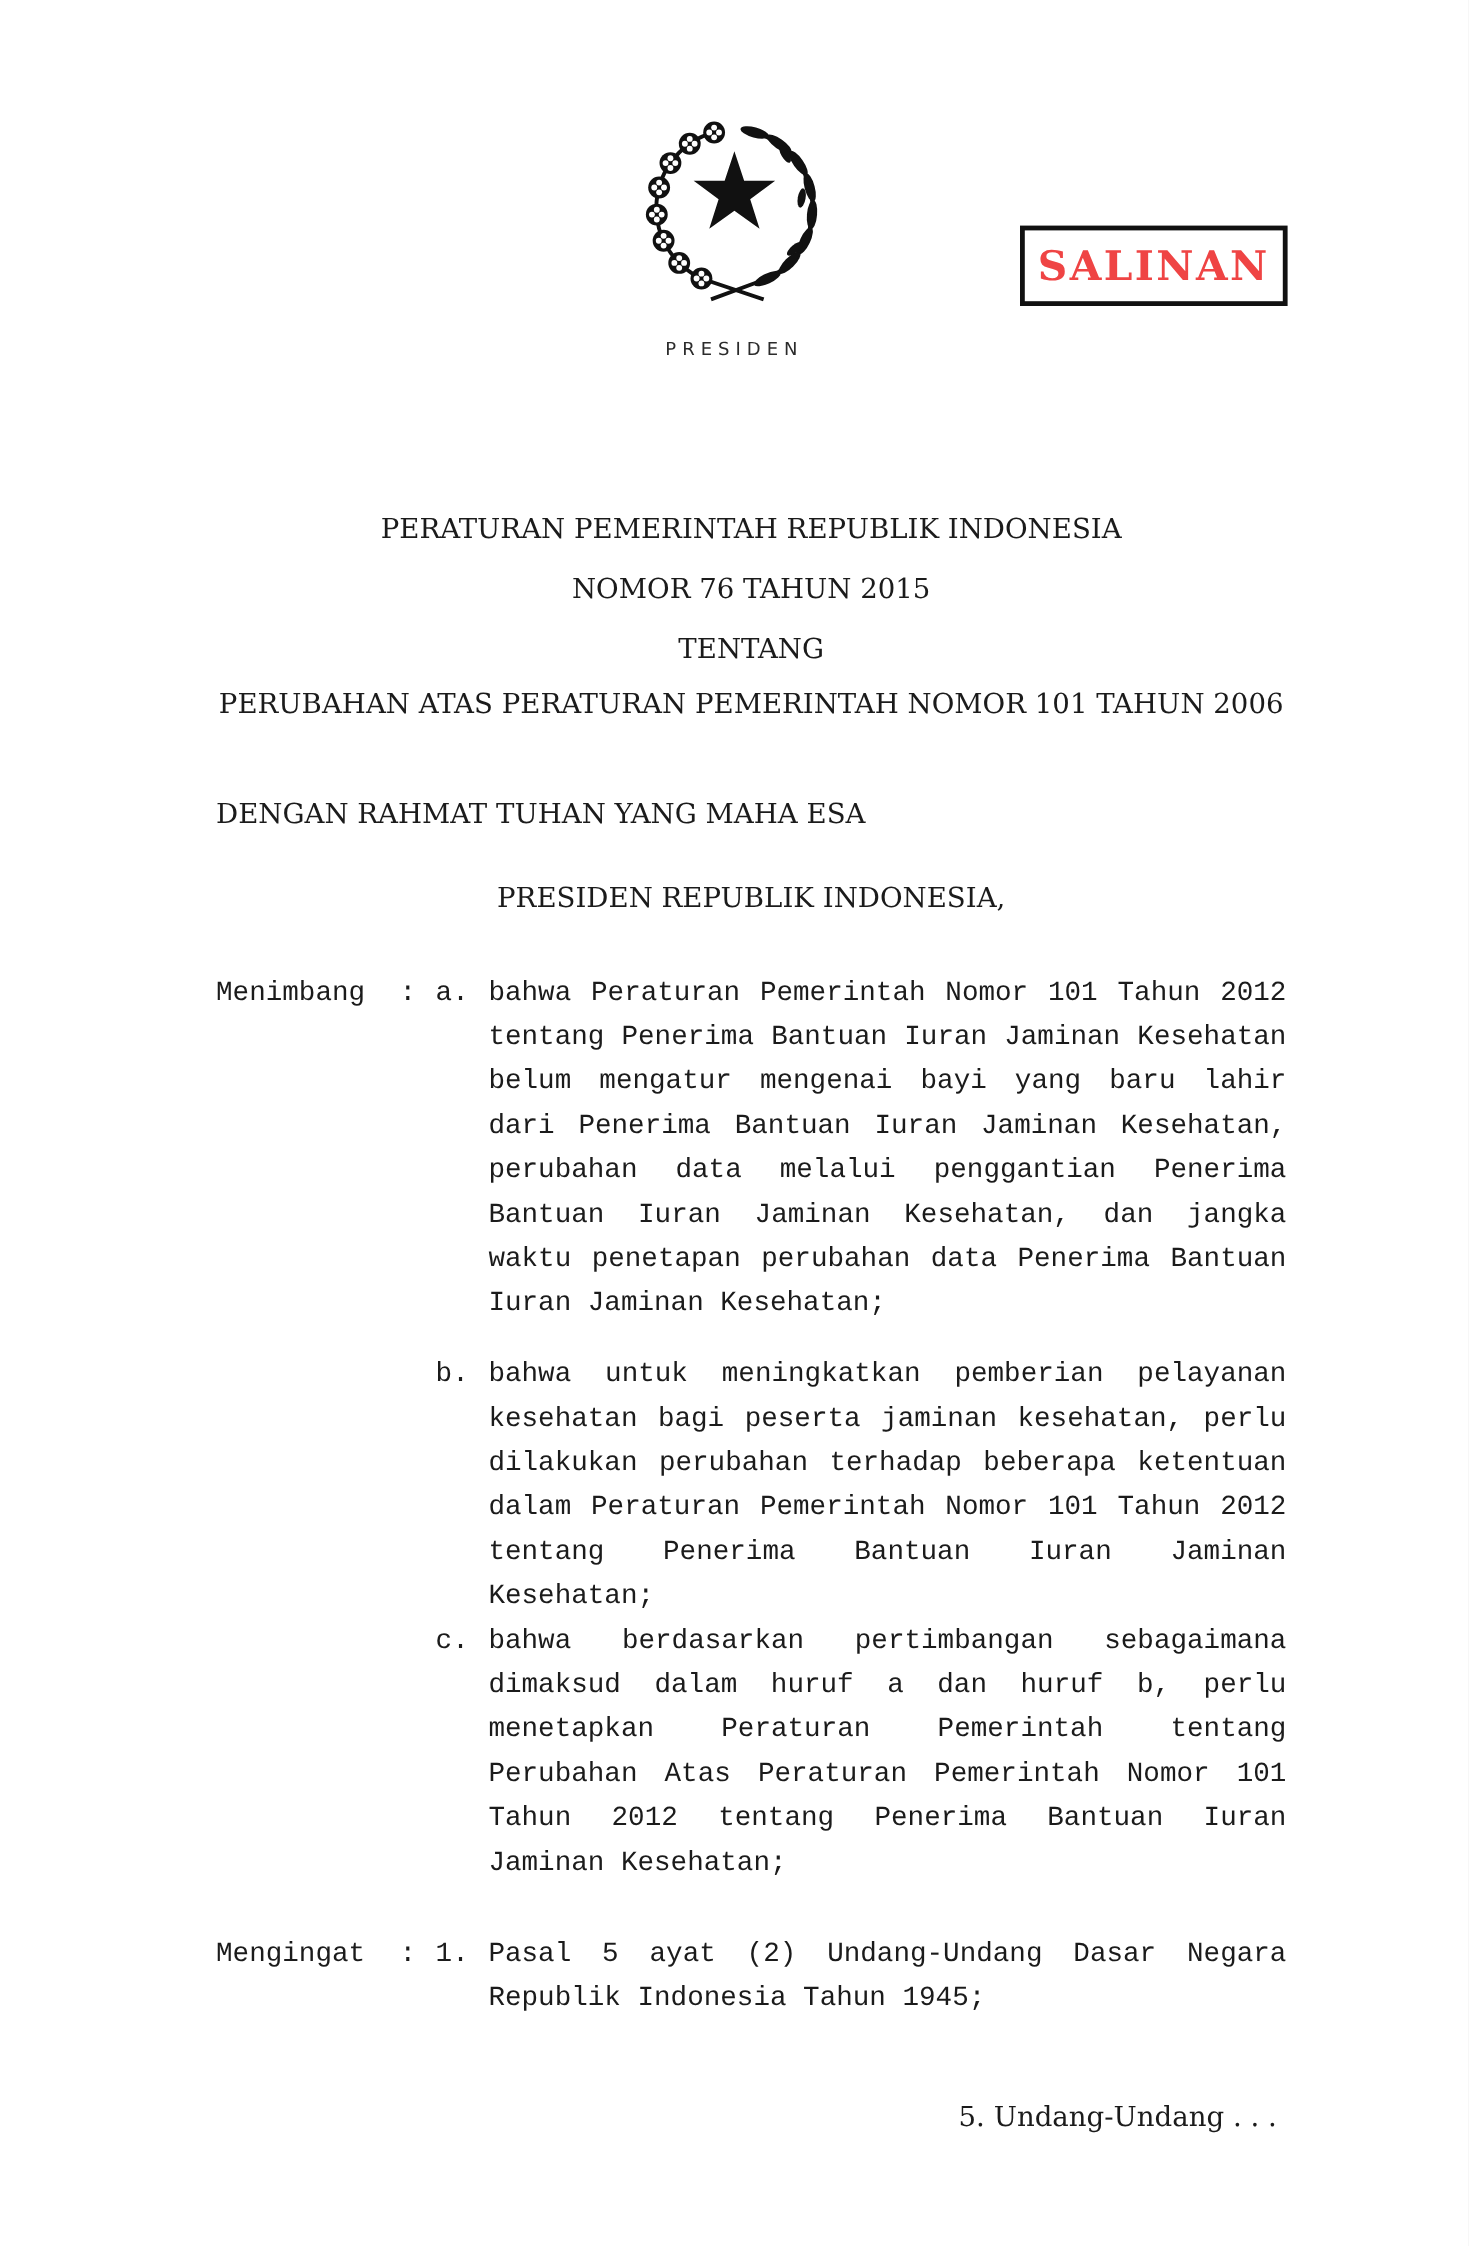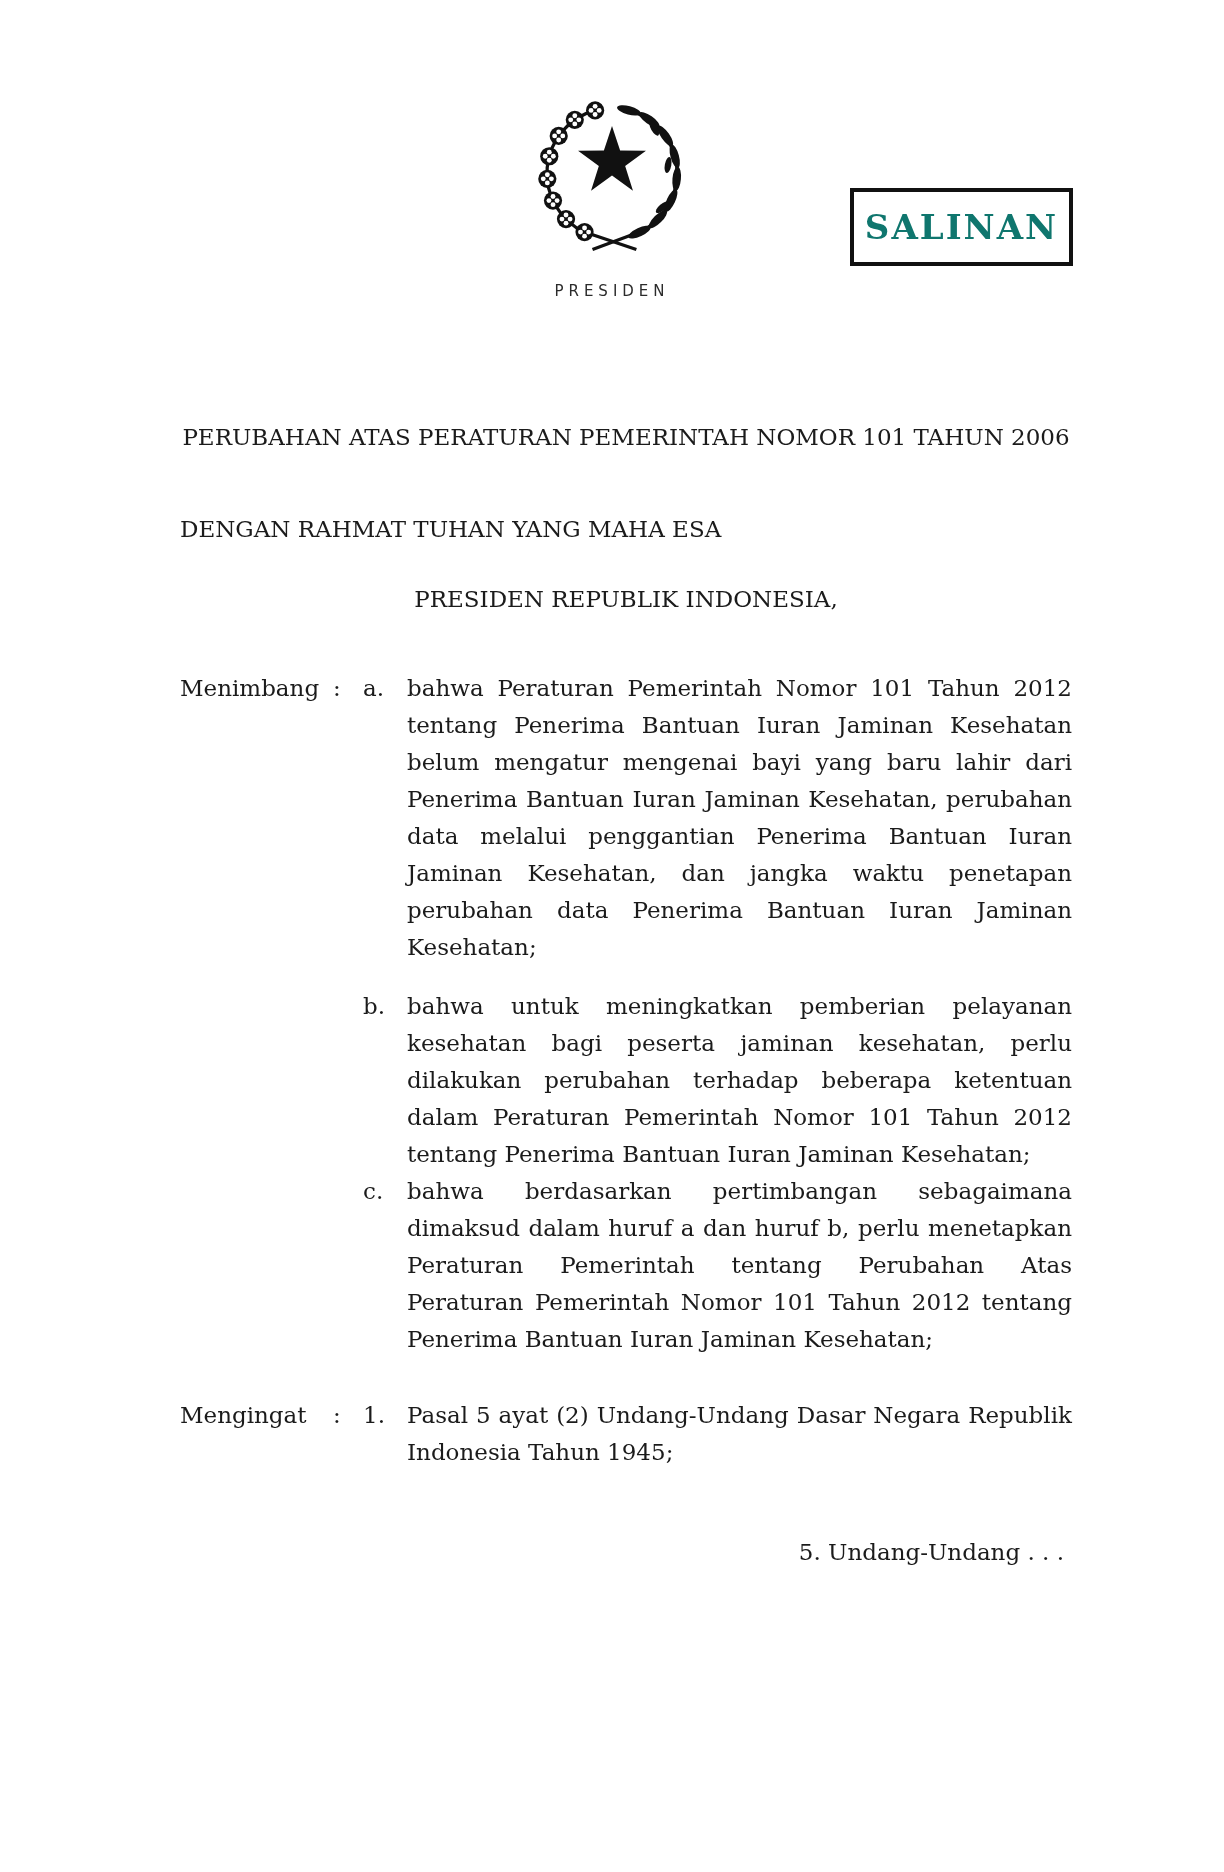--- a/index.html
+++ b/index.html
@@ -21,38 +21,38 @@
   .emblem svg { display:block; width:100%; height:100%; }
   .letterhead {
     position:absolute; top:280px; left:0; right:0;
     text-align:center;
     font-family:"DejaVu Sans","Liberation Sans",sans-serif;
     font-size:15px; line-height:22px;
     letter-spacing:5px; color:#2b2b2b;
   }
   .stamp {
     position:absolute; left:850px; top:188px;
-    width:223px; height:78px;
+    width:223px; height:67px;
     border:4px solid #111;
     box-sizing:border-box;
     display:flex; align-items:center; justify-content:center;
     font-weight:bold; font-size:34px; letter-spacing:2px;
-    color:#0f766e; background:#fff;
+    color:#ef4444; background:#fff;
   }
   
   .content {
     position:relative;
     padding:416px 152px 0 180px;
     font-size:23px;
   }
   .title-block { text-align:center; line-height:50px; }
   .subject-block { text-align:center; line-height:42px; }
   .invocation { text-align:left; line-height:50px; margin-top:46px; }
   .authority  { text-align:center; line-height:50px; margin-top:20px; }
-  .clauses { margin-top:46px; line-height:37px; }
+  .clauses { margin-top:35px; line-height:37px;font-family:Liberation Mono, monospace; }
   .clause-row {
     display:grid;
     grid-template-columns:153px 30px 44px 1fr;
     align-items:start;
   }
   .clause-row.gap-before { margin-top:22px; }
   .clause-row.section-gap { margin-top:39px; }
   .c-text { text-align:justify; }
   .catchword {
     margin-top:63px; line-height:37px;
@@ -136,20 +136,25 @@
   <div class="letterhead">
     <div>PRESIDEN</div>
   </div>
 
   <div class="stamp">
     <span>SALINAN</span>
   </div>
 
   <div class="content">
 
+    <div class="title-block">
+      <div>PERATURAN PEMERINTAH REPUBLIK INDONESIA</div>
+      <div>NOMOR 76 TAHUN 2015</div>
+      <div>TENTANG</div>
+    </div>
 
     <div class="subject-block">
       <div>PERUBAHAN ATAS PERATURAN PEMERINTAH NOMOR 101 TAHUN 2006</div>
     </div>
 
     <div class="invocation">DENGAN RAHMAT TUHAN YANG MAHA ESA</div>
     <div class="authority">PRESIDEN REPUBLIK INDONESIA,</div>
 
     <div class="clauses">
 

